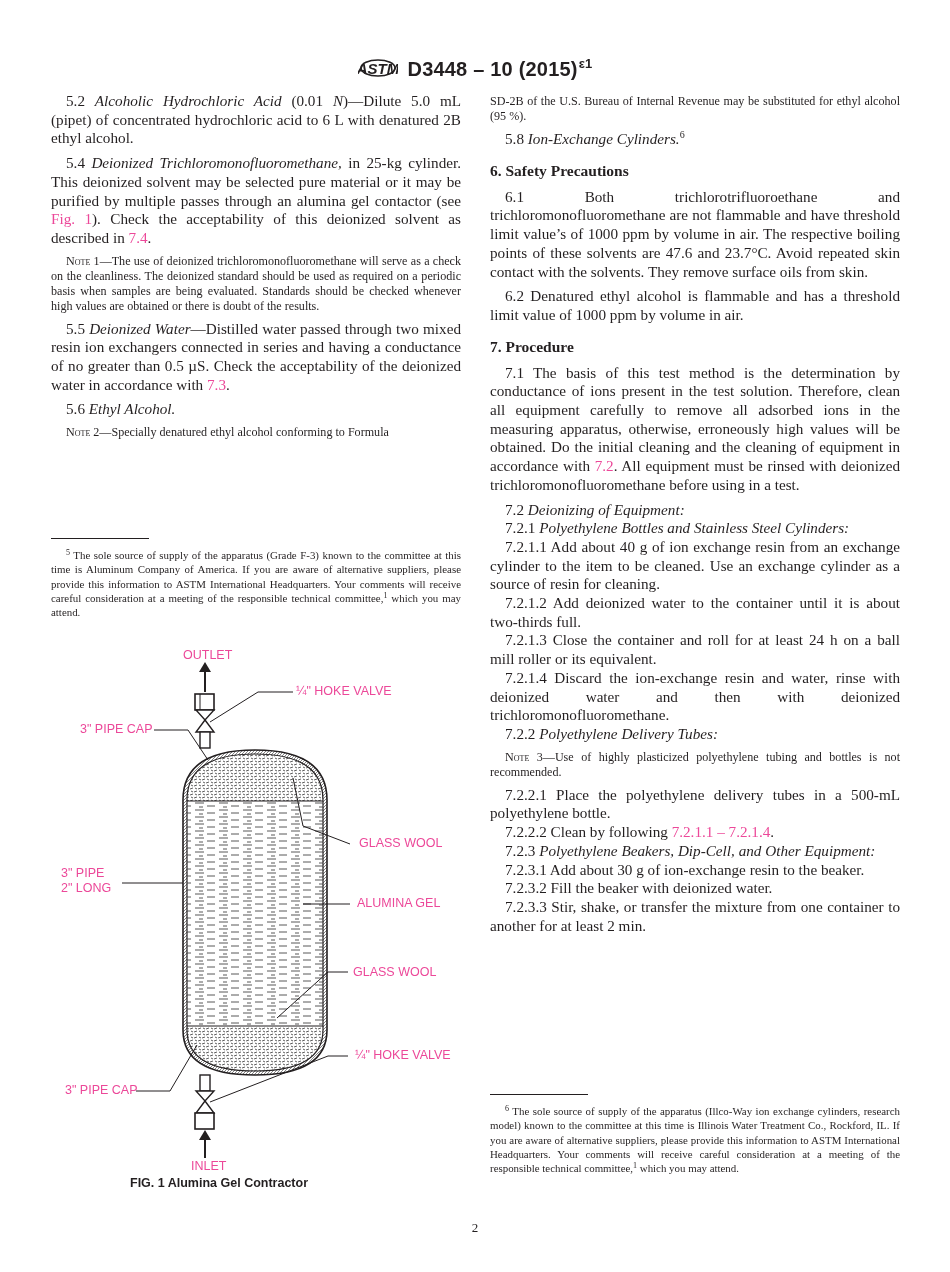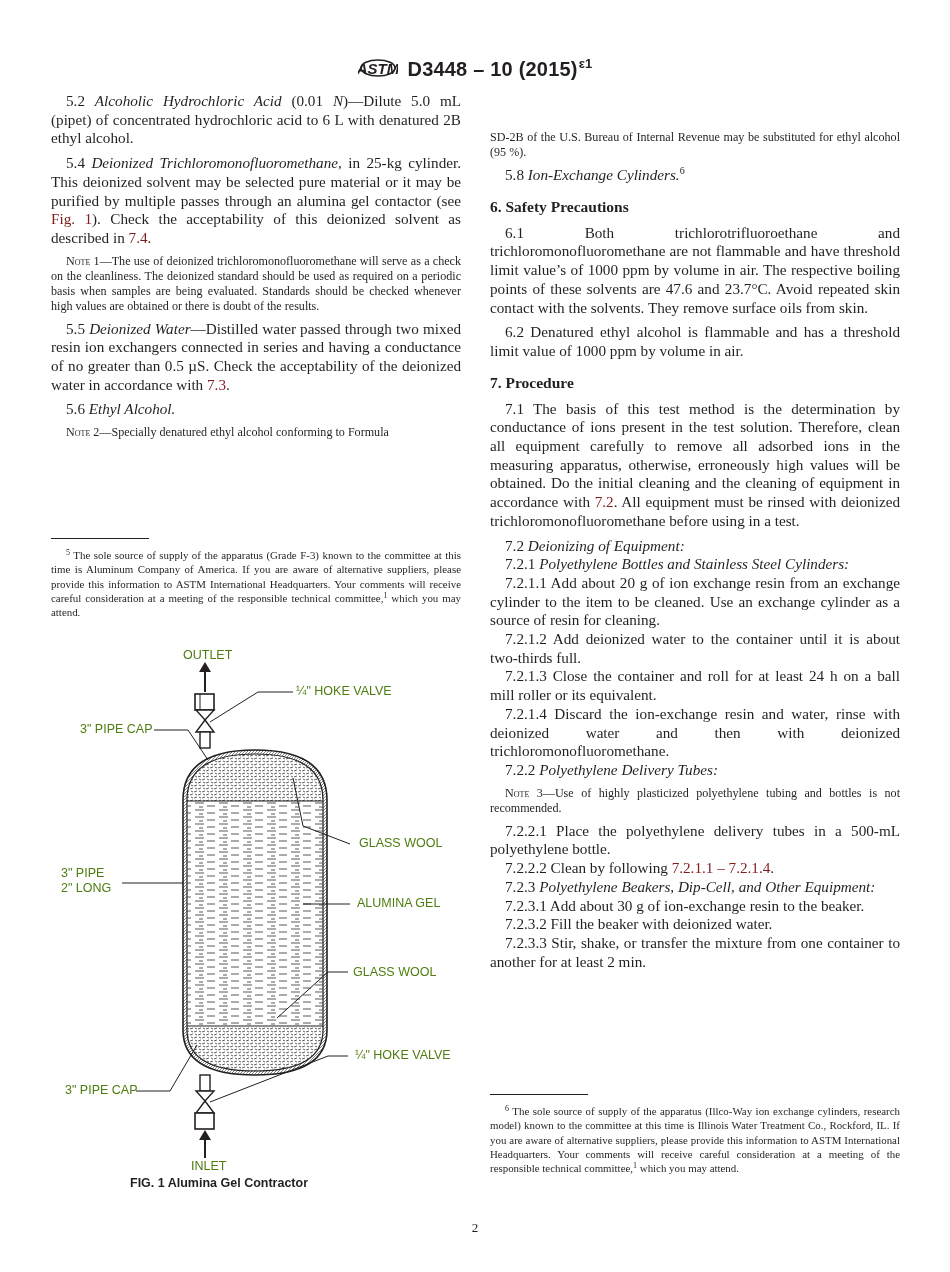--- a/index.html
+++ b/index.html
@@ -11,28 +11,28 @@
   .col { position: absolute; top: 92px; }
   .col-left { left: 51px; width: 410px; }
   .col-right { left: 490px; width: 410px; }
   p { margin: 0; text-align: justify; }
   .para { font-size: 15.2px; line-height: 18.7px; text-indent: 15px; margin-bottom: 6px; }
   .para.tight { margin-bottom: 0; }
   .note { font-size: 12.1px; line-height: 15px; text-indent: 15px; margin-bottom: 6px; }
   .note .nlabel { font-variant: small-caps; }
   .fn { font-size: 10.9px; line-height: 14.3px; text-indent: 15px; }
   .heading { font-weight: bold; font-size: 15.5px; line-height: 19px; margin: 12px 0 8px 0; }
-  .link { color: #7f1d1d; }
+  .link { color: #ec4899; }
   .i { font-style: italic; }
   sup.fnref { font-size: 10px; vertical-align: 6px; line-height: 0; }
   .fn sup { font-size: 8px; vertical-align: 4px; line-height: 0; }
   .rule { width: 98px; border-top: 1px solid #231f20; }
   .diagram { position: absolute; left: 50px; top: 640px; width: 420px; height: 560px; }
   .diagram svg { position: absolute; left: 0; top: 0; }
-  .dlabel { position: absolute; font-family: "Liberation Sans", "DejaVu Sans", sans-serif; font-size: 12.5px; color: #4d7c0f; white-space: nowrap; line-height: 15px; }
+  .dlabel { position: absolute; font-family: "Liberation Sans", "DejaVu Sans", sans-serif; font-size: 12.5px; color: #ec4899; white-space: nowrap; line-height: 15px; }
   .figcap { position: absolute; font-family: "Liberation Sans", "DejaVu Sans", sans-serif; font-weight: bold; font-size: 12.5px; white-space: nowrap; }
   .pagenum { position: absolute; left: 0; width: 950px; top: 1220px; text-align: center; font-size: 13px; }
 </style>
 </head>
 <body>
 
 <div class="header">
   <span class="logo">
     <svg width="40" height="32" viewBox="0 0 40 32">
       <ellipse cx="20" cy="16" rx="17" ry="8" fill="none" stroke="#231f20" stroke-width="1.6"></ellipse>
@@ -115,30 +115,30 @@
   <span class="dlabel" style="left:11px; top:226px;"><span>3" PIPE</span><br><span>2" LONG</span></span>
   <span class="dlabel" style="left:307px; top:256px;">ALUMINA GEL</span>
   <span class="dlabel" style="left:303px; top:325px;">GLASS WOOL</span>
   <span class="dlabel" style="left:305px; top:408px;">¼" HOKE VALVE</span>
   <span class="dlabel" style="left:15px; top:443px;">3" PIPE CAP</span>
   <span class="dlabel" style="left:141px; top:519px;">INLET</span>
   <span class="figcap" style="left:80px; top:536px;">FIG. 1 Alumina Gel Contractor</span>
 </div>
 
 <div class="col col-right" style="top:94px;">
-  <p class="note" style="text-indent:0;margin-top:36px;">SD-2B of the U.S. Bureau of Internal Revenue may be substituted for ethyl alcohol (95 %).</p>
+  <p class="note" style="text-indent:0;">SD-2B of the U.S. Bureau of Internal Revenue may be substituted for ethyl alcohol (95 %).</p>
   <p class="para"><span>5.8</span>&nbsp;<span class="i">Ion-Exchange Cylinders.</span><sup class="fnref">6</sup></p>
   <div class="heading">6.  Safety Precautions</div>
   <p class="para">6.1 Both trichlorotrifluoroethane and trichloromonofluoromethane are not flammable and have threshold limit value’s of 1000 ppm by volume in air. The respective boiling points of these solvents are 47.6 and 23.7°C. Avoid repeated skin contact with the solvents. They remove surface oils from skin.</p>
   <p class="para">6.2 Denatured ethyl alcohol is flammable and has a threshold limit value of 1000 ppm by volume in air.</p>
   <div class="heading">7.  Procedure</div>
   <p class="para"><span>7.1 The basis of this test method is the determination by conductance of ions present in the test solution. Therefore, clean all equipment carefully to remove all adsorbed ions in the measuring apparatus, otherwise, erroneously high values will be obtained. Do the initial cleaning and the cleaning of equipment in accordance with </span><span class="link">7.2</span><span>. All equipment must be rinsed with deionized trichloromonofluoromethane before using in a test.</span></p>
   <p class="para tight"><span>7.2</span>&nbsp;<span class="i">Deionizing of Equipment:</span></p>
   <p class="para tight"><span>7.2.1</span>&nbsp;<span class="i">Polyethylene Bottles and Stainless Steel Cylinders:</span></p>
-  <p class="para tight">7.2.1.1 Add about 20 g of ion exchange resin from an exchange cylinder to the item to be cleaned. Use an exchange cylinder as a source of resin for cleaning.</p>
+  <p class="para tight">7.2.1.1 Add about 40 g of ion exchange resin from an exchange cylinder to the item to be cleaned. Use an exchange cylinder as a source of resin for cleaning.</p>
   <p class="para tight">7.2.1.2 Add deionized water to the container until it is about two-thirds full.</p>
   <p class="para tight">7.2.1.3 Close the container and roll for at least 24 h on a ball mill roller or its equivalent.</p>
   <p class="para tight">7.2.1.4 Discard the ion-exchange resin and water, rinse with deionized water and then with deionized trichloromonofluoromethane.</p>
   <p class="para"><span>7.2.2</span>&nbsp;<span class="i">Polyethylene Delivery Tubes:</span></p>
   <p class="note"><span class="nlabel">Note 3</span><span>—Use of highly plasticized polyethylene tubing and bottles is not recommended.</span></p>
   <p class="para tight">7.2.2.1 Place the polyethylene delivery tubes in a 500-mL polyethylene bottle.</p>
   <p class="para tight"><span>7.2.2.2 Clean by following </span><span class="link">7.2.1.1 – 7.2.1.4</span><span>.</span></p>
   <p class="para tight"><span>7.2.3</span>&nbsp;<span class="i">Polyethylene Beakers, Dip-Cell, and Other Equipment:</span></p>
   <p class="para tight">7.2.3.1 Add about 30 g of ion-exchange resin to the beaker.</p>
   <p class="para tight">7.2.3.2 Fill the beaker with deionized water.</p>

